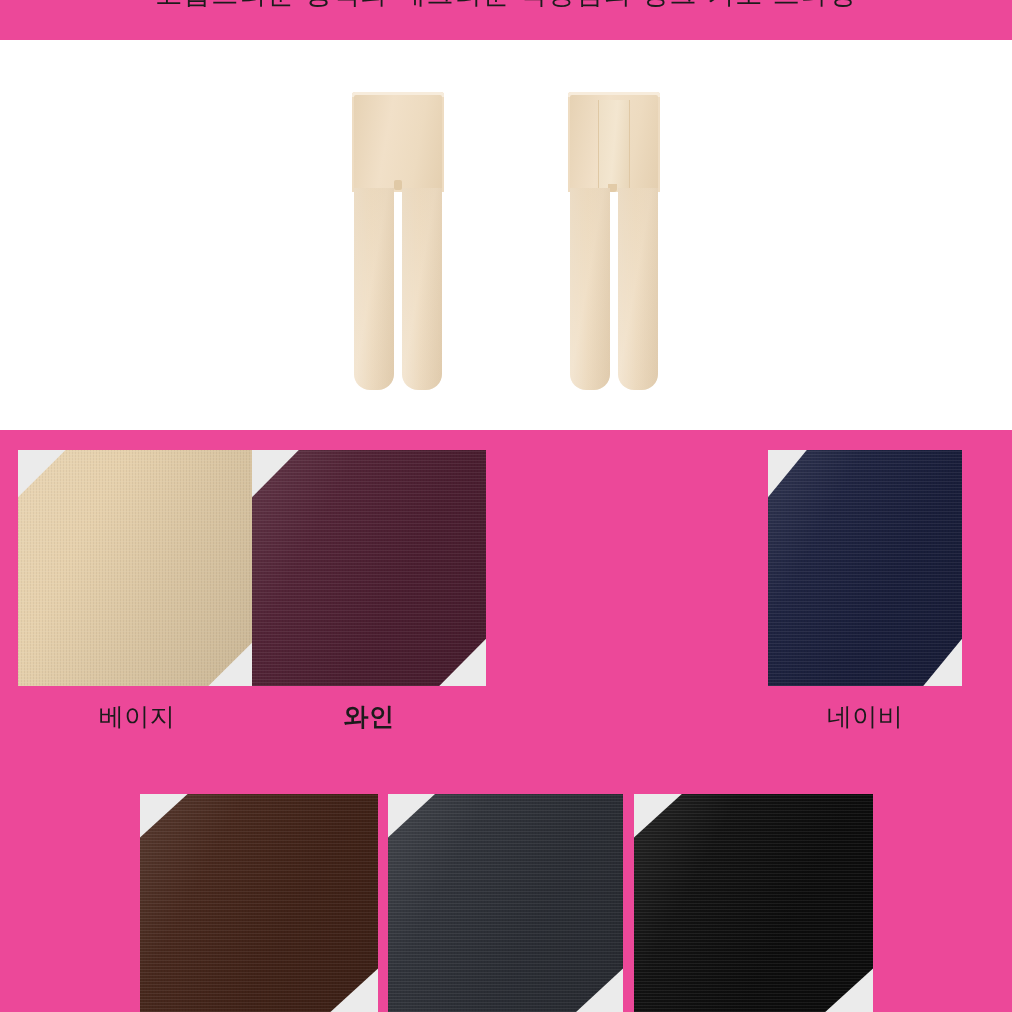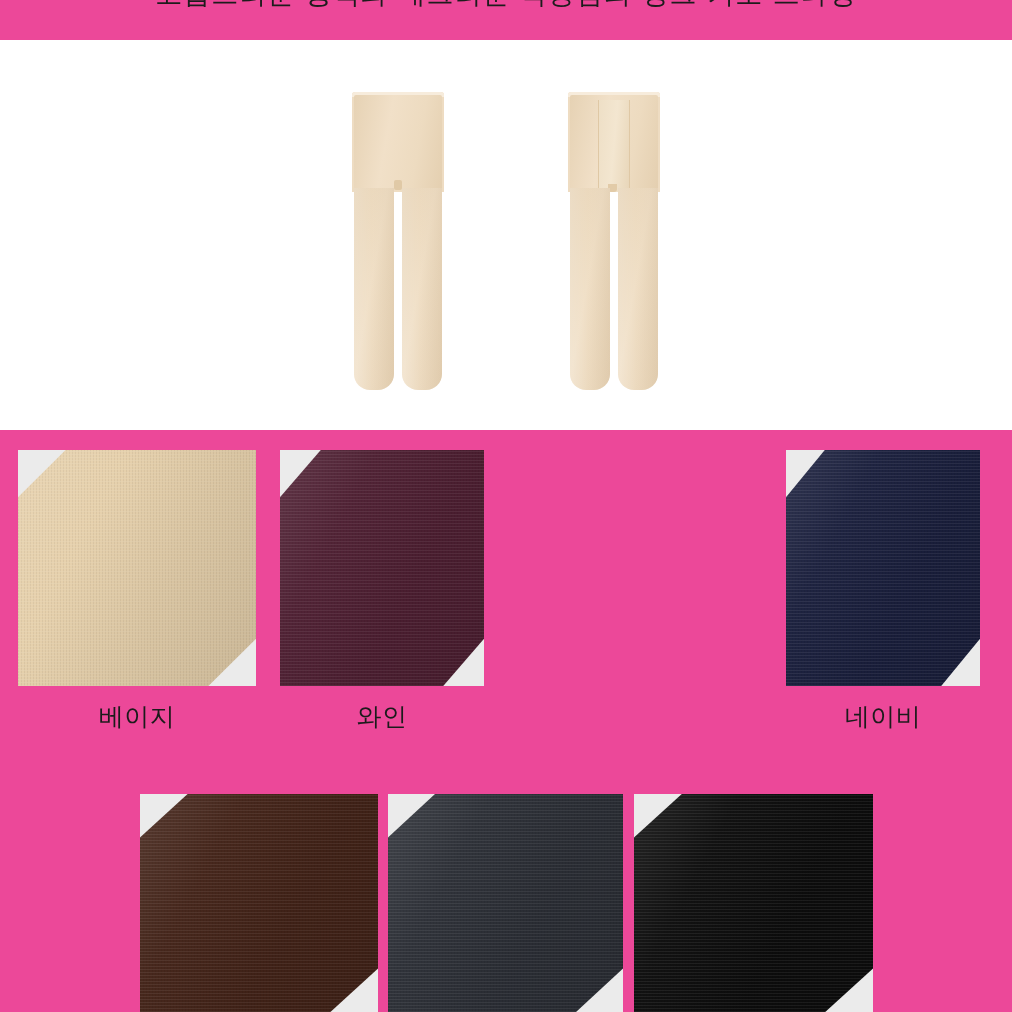--- a/index.html
+++ b/index.html
@@ -231,31 +231,31 @@
 
     <div class="swatch-cell" style="left:18px;width:238px;">
       <div class="swatch-img" style="height: 236px; background-color: rgb(235, 235, 235);">
         <div class="swatch-fabric" id="fab-r1-0" style="background-color: rgb(230, 208, 171);">
           <div class="swatch-weave"></div>
         </div>
       </div>
       <div class="swatch-label">베이지</div>
     </div>
 
-    <div class="swatch-cell" style="left:280px;width:204px;">
+    <div class="swatch-cell" style="left:252px;width:234px;font-weight:bold;">
       <div class="swatch-img" style="height: 236px; background-color: rgb(235, 235, 235);">
         <div class="swatch-fabric" id="fab-r1-1" style="background-color: rgb(78, 31, 50);">
           <div class="swatch-weave"></div>
         </div>
       </div>
       <div class="swatch-label">와인</div>
     </div>
 
 
-    <div class="swatch-cell" style="left:786px;width:194px;">
+    <div class="swatch-cell" style="left:768px;width:194px;">
       <div class="swatch-img" style="height: 236px; background-color: rgb(235, 235, 235);">
         <div class="swatch-fabric" id="fab-r1-3" style="background-color: rgb(26, 31, 61);">
           <div class="swatch-weave"></div>
         </div>
       </div>
       <div class="swatch-label">네이비</div>
     </div>
 
   </div>
 

